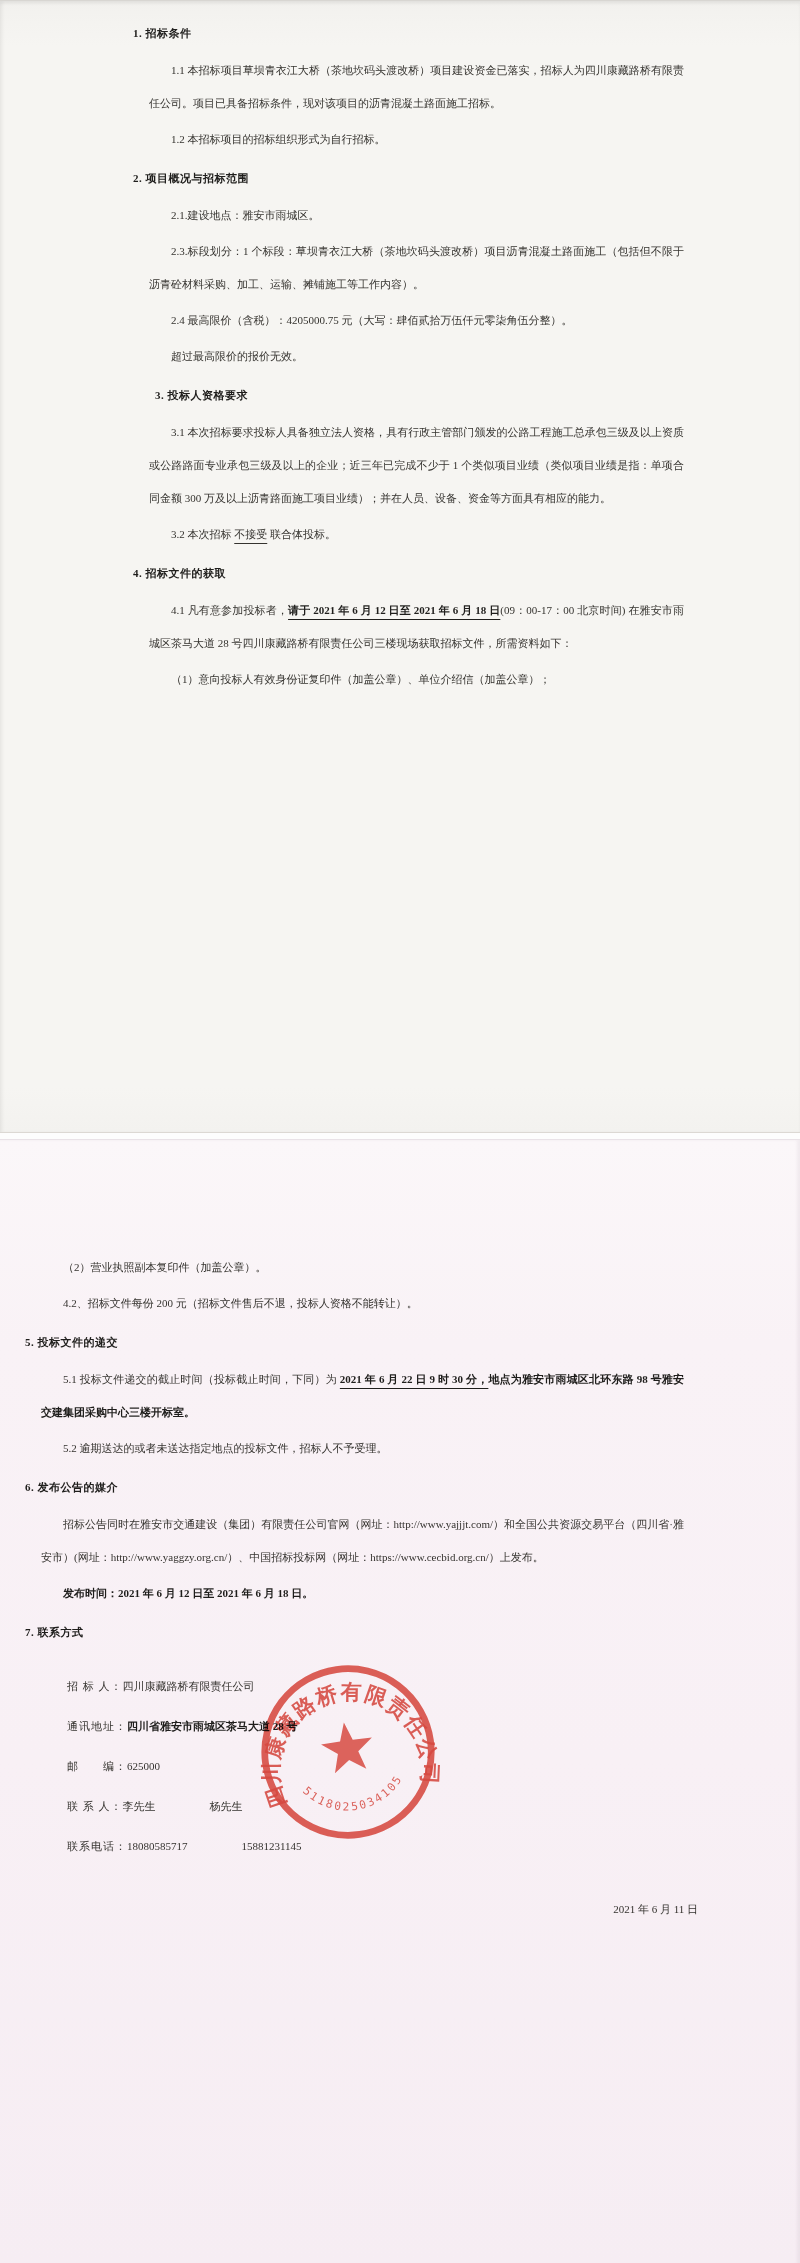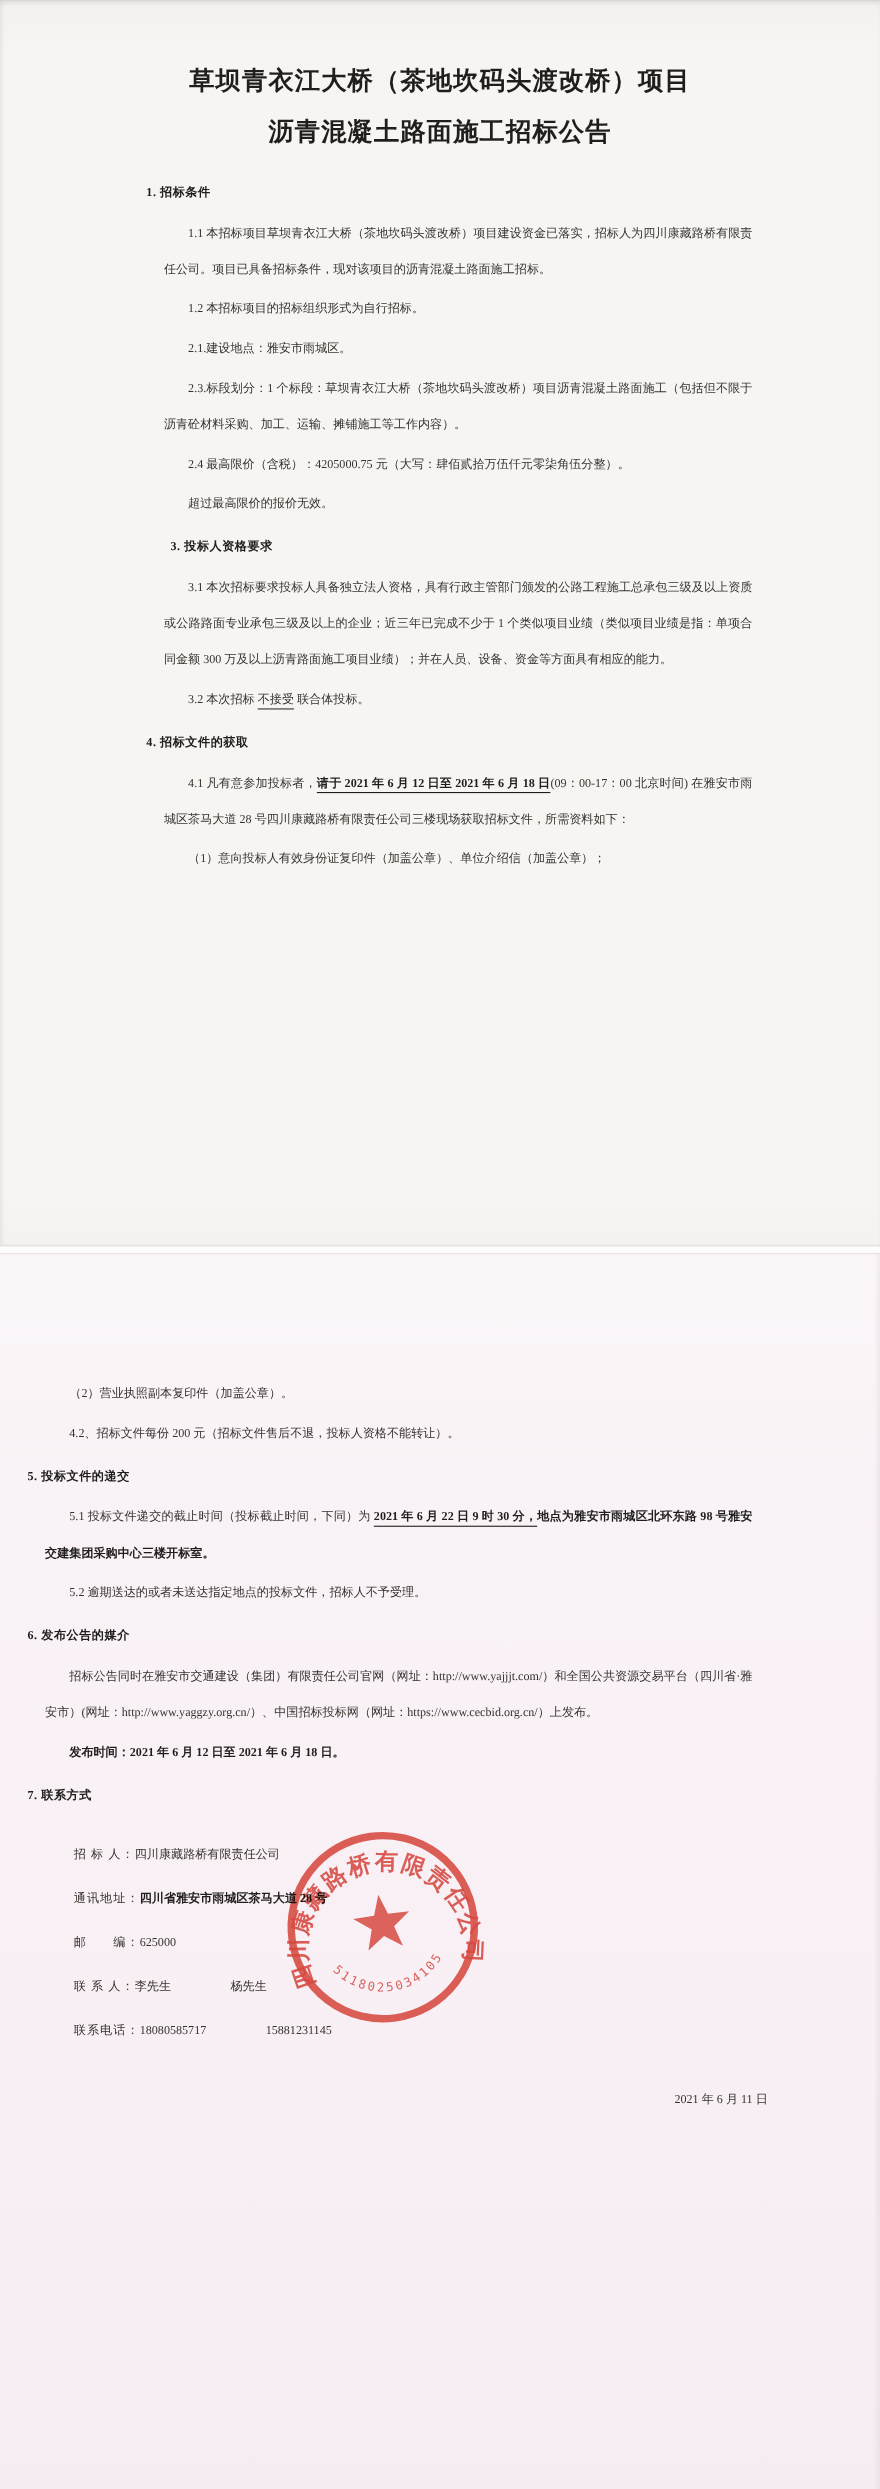--- a/index.html
+++ b/index.html
@@ -100,28 +100,25 @@
     transform:rotate(-8deg);
     pointer-events:none;
   }
 </style>
 </head>
 <body>
 
 <div class="scan">
 
   <div class="page page-1">
-    <div class="title-block">
-      <div>草坝青衣江大桥（茶地坎码头渡改桥）项目</div>
-      <div>沥青混凝土路面施工招标公告</div>
-    </div>
     <div class="body-text">
         <div class="doc-heading"><span>1. 招标条件</span></div>
         <p class="doc-para"><span>1.1 本招标项目草坝青衣江大桥（茶地坎码头渡改桥）项目建设资金已落实，招标人为四川康藏路桥有限责任公司。项目已具备招标条件，现对该项目的沥青混凝土路面施工招标。</span></p>
         <p class="doc-para"><span>1.2 本招标项目的招标组织形式为自行招标。</span></p>
+        <div class="doc-heading"><span>2. 项目概况与招标范围</span></div>
         <p class="doc-para"><span>2.1.建设地点：雅安市雨城区。</span></p>
         <p class="doc-para"><span>2.3.标段划分：1 个标段：草坝青衣江大桥（茶地坎码头渡改桥）项目沥青混凝土路面施工（包括但不限于沥青砼材料采购、加工、运输、摊铺施工等工作内容）。</span></p>
         <p class="doc-para"><span>2.4 最高限价（含税）：4205000.75 元（大写：肆佰贰拾万伍仟元零柒角伍分整）。</span></p>
         <p class="doc-para"><span>超过最高限价的报价无效。</span></p>
         <div class="doc-heading indent"><span>3. 投标人资格要求</span></div>
         <p class="doc-para"><span>3.1 本次招标要求投标人具备独立法人资格，具有行政主管部门颁发的公路工程施工总承包三级及以上资质或公路路面专业承包三级及以上的企业；近三年已完成不少于 1 个类似项目业绩（类似项目业绩是指：单项合同金额 300 万及以上沥青路面施工项目业绩）；并在人员、设备、资金等方面具有相应的能力。</span></p>
         <p class="doc-para"><span>3.2 本次招标 </span><span class="seg-underline">不接受</span><span> 联合体投标。</span></p>
         <div class="doc-heading"><span>4. 招标文件的获取</span></div>
         <p class="doc-para"><span>4.1 凡有意参加投标者，</span><span class="seg-bold seg-underline">请于 2021 年 6 月 12 日至 2021 年 6 月 18 日</span><span>(09：00-17：00 北京时间) 在雅安市雨城区茶马大道 28 号四川康藏路桥有限责任公司三楼现场获取招标文件，所需资料如下：</span></p>
         <p class="doc-para"><span>（1）意向投标人有效身份证复印件（加盖公章）、单位介绍信（加盖公章）；</span></p>

